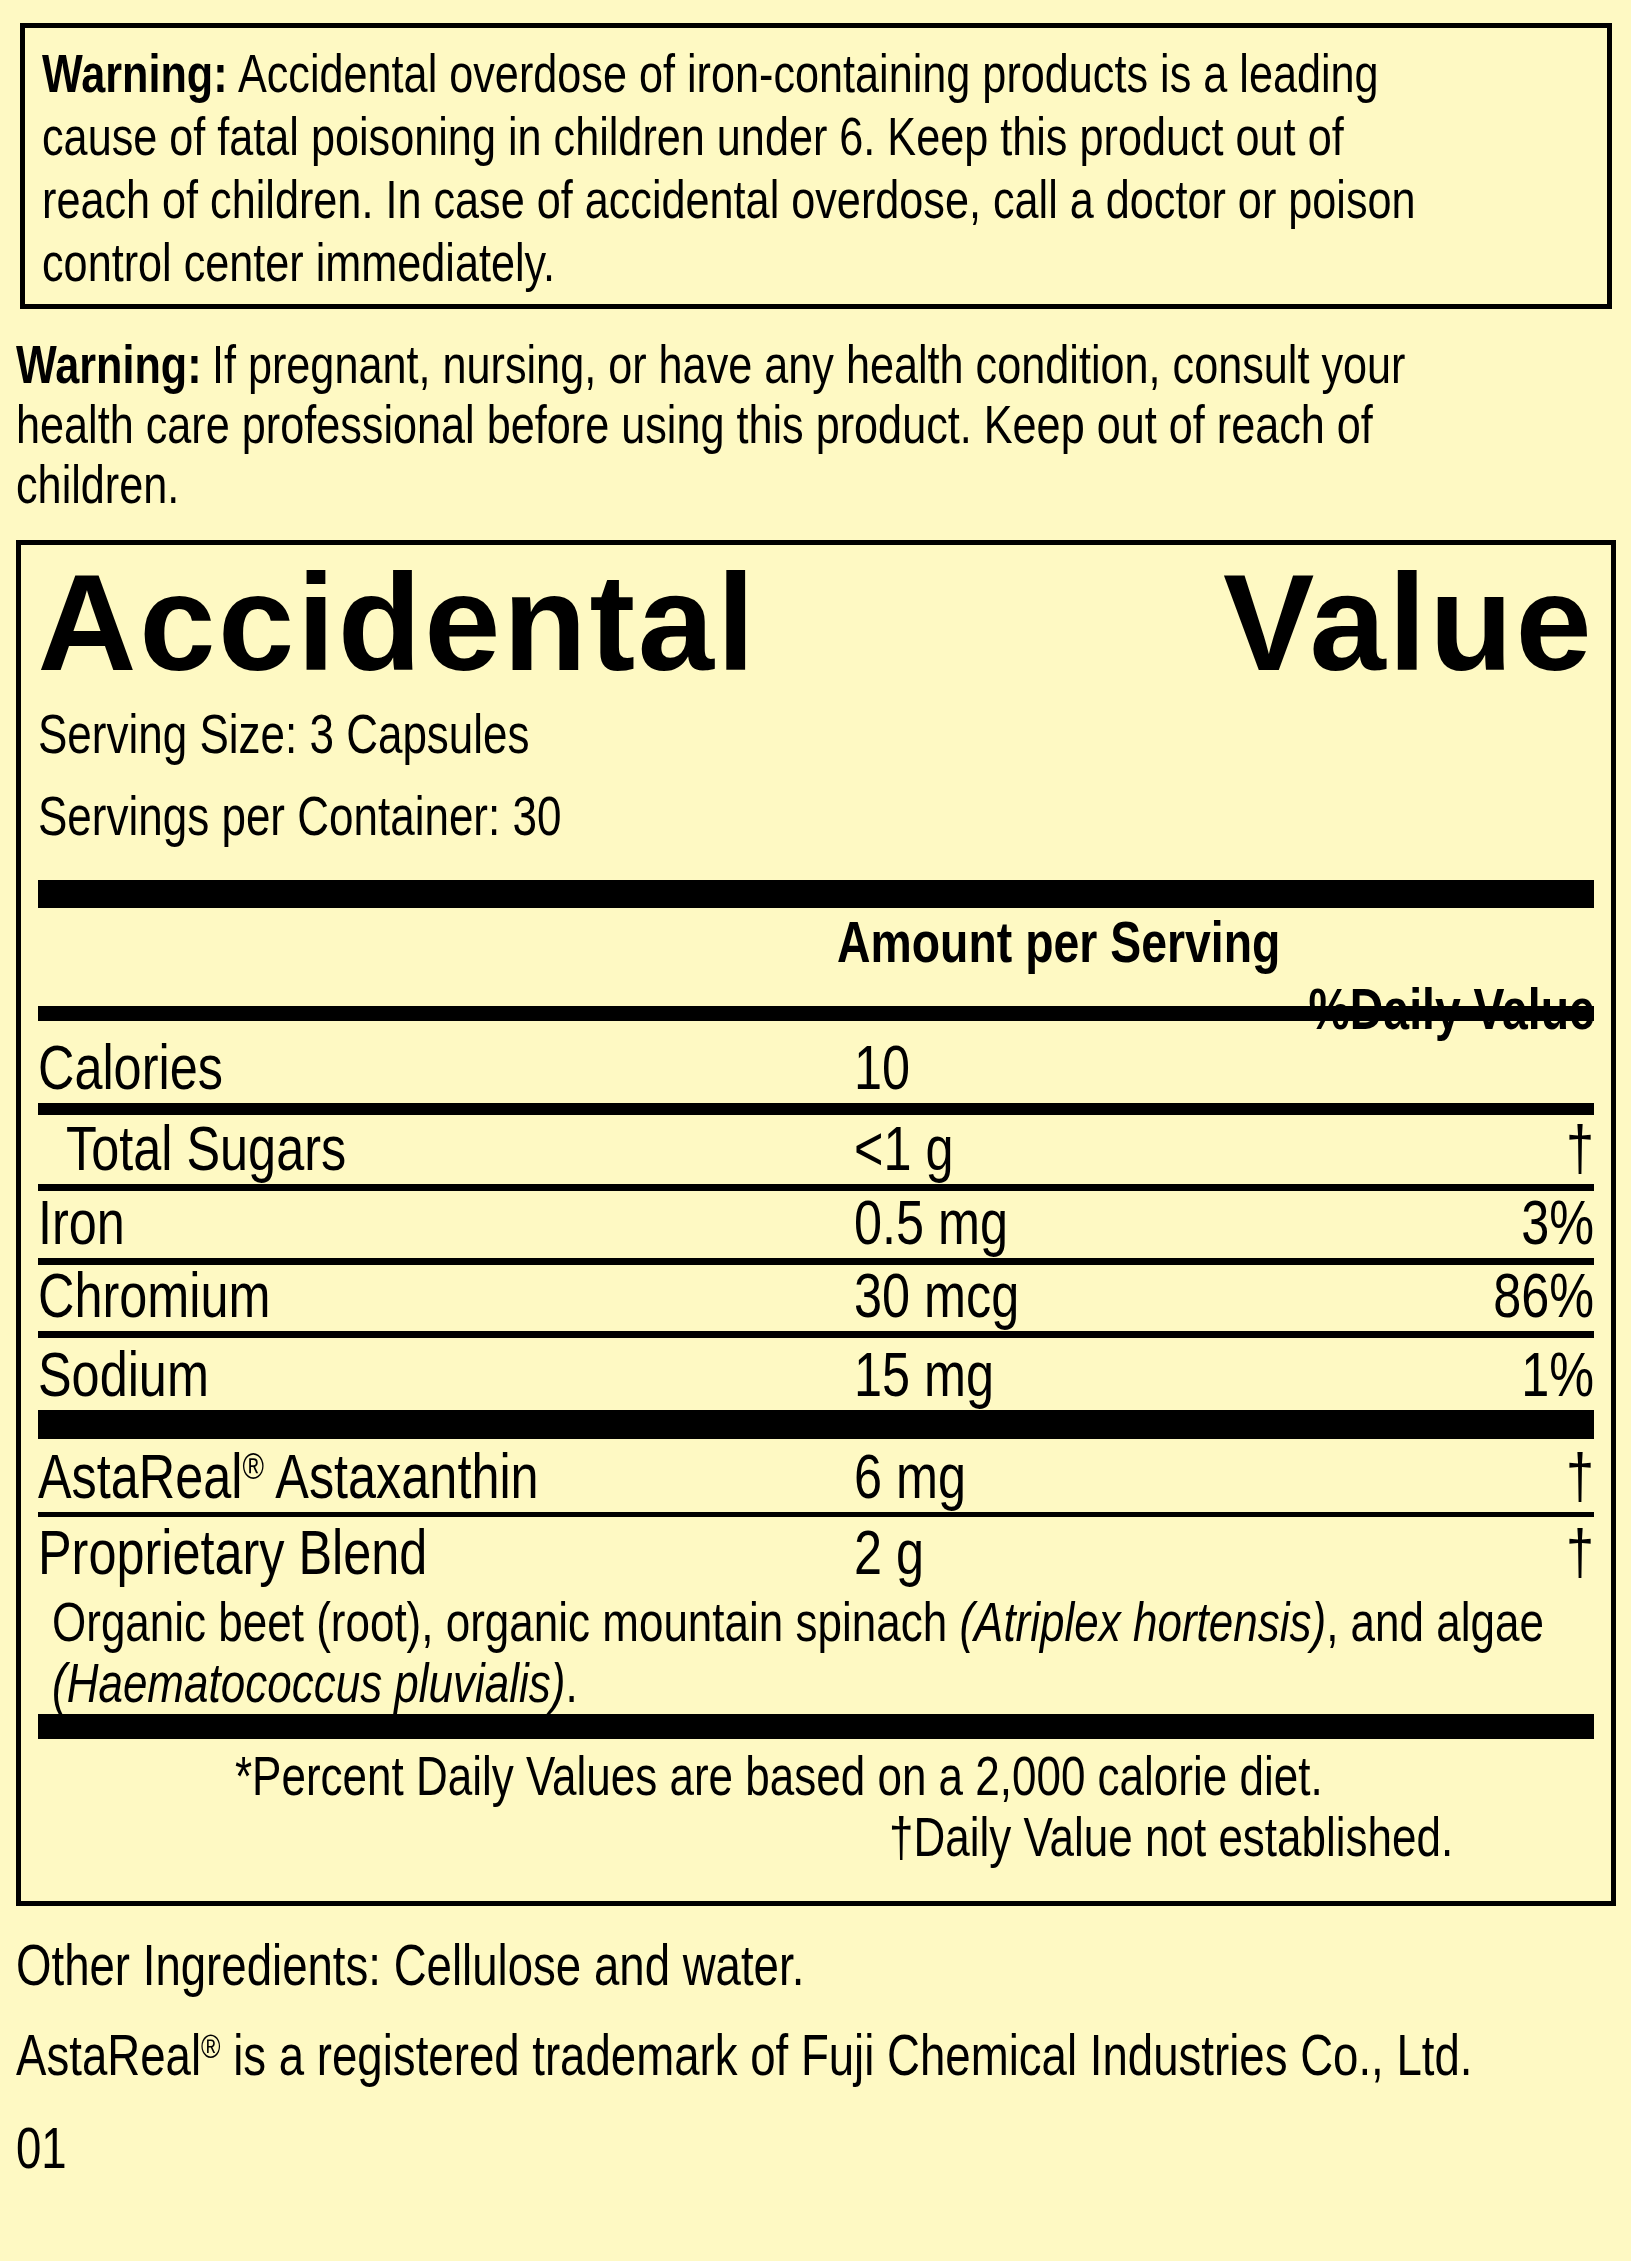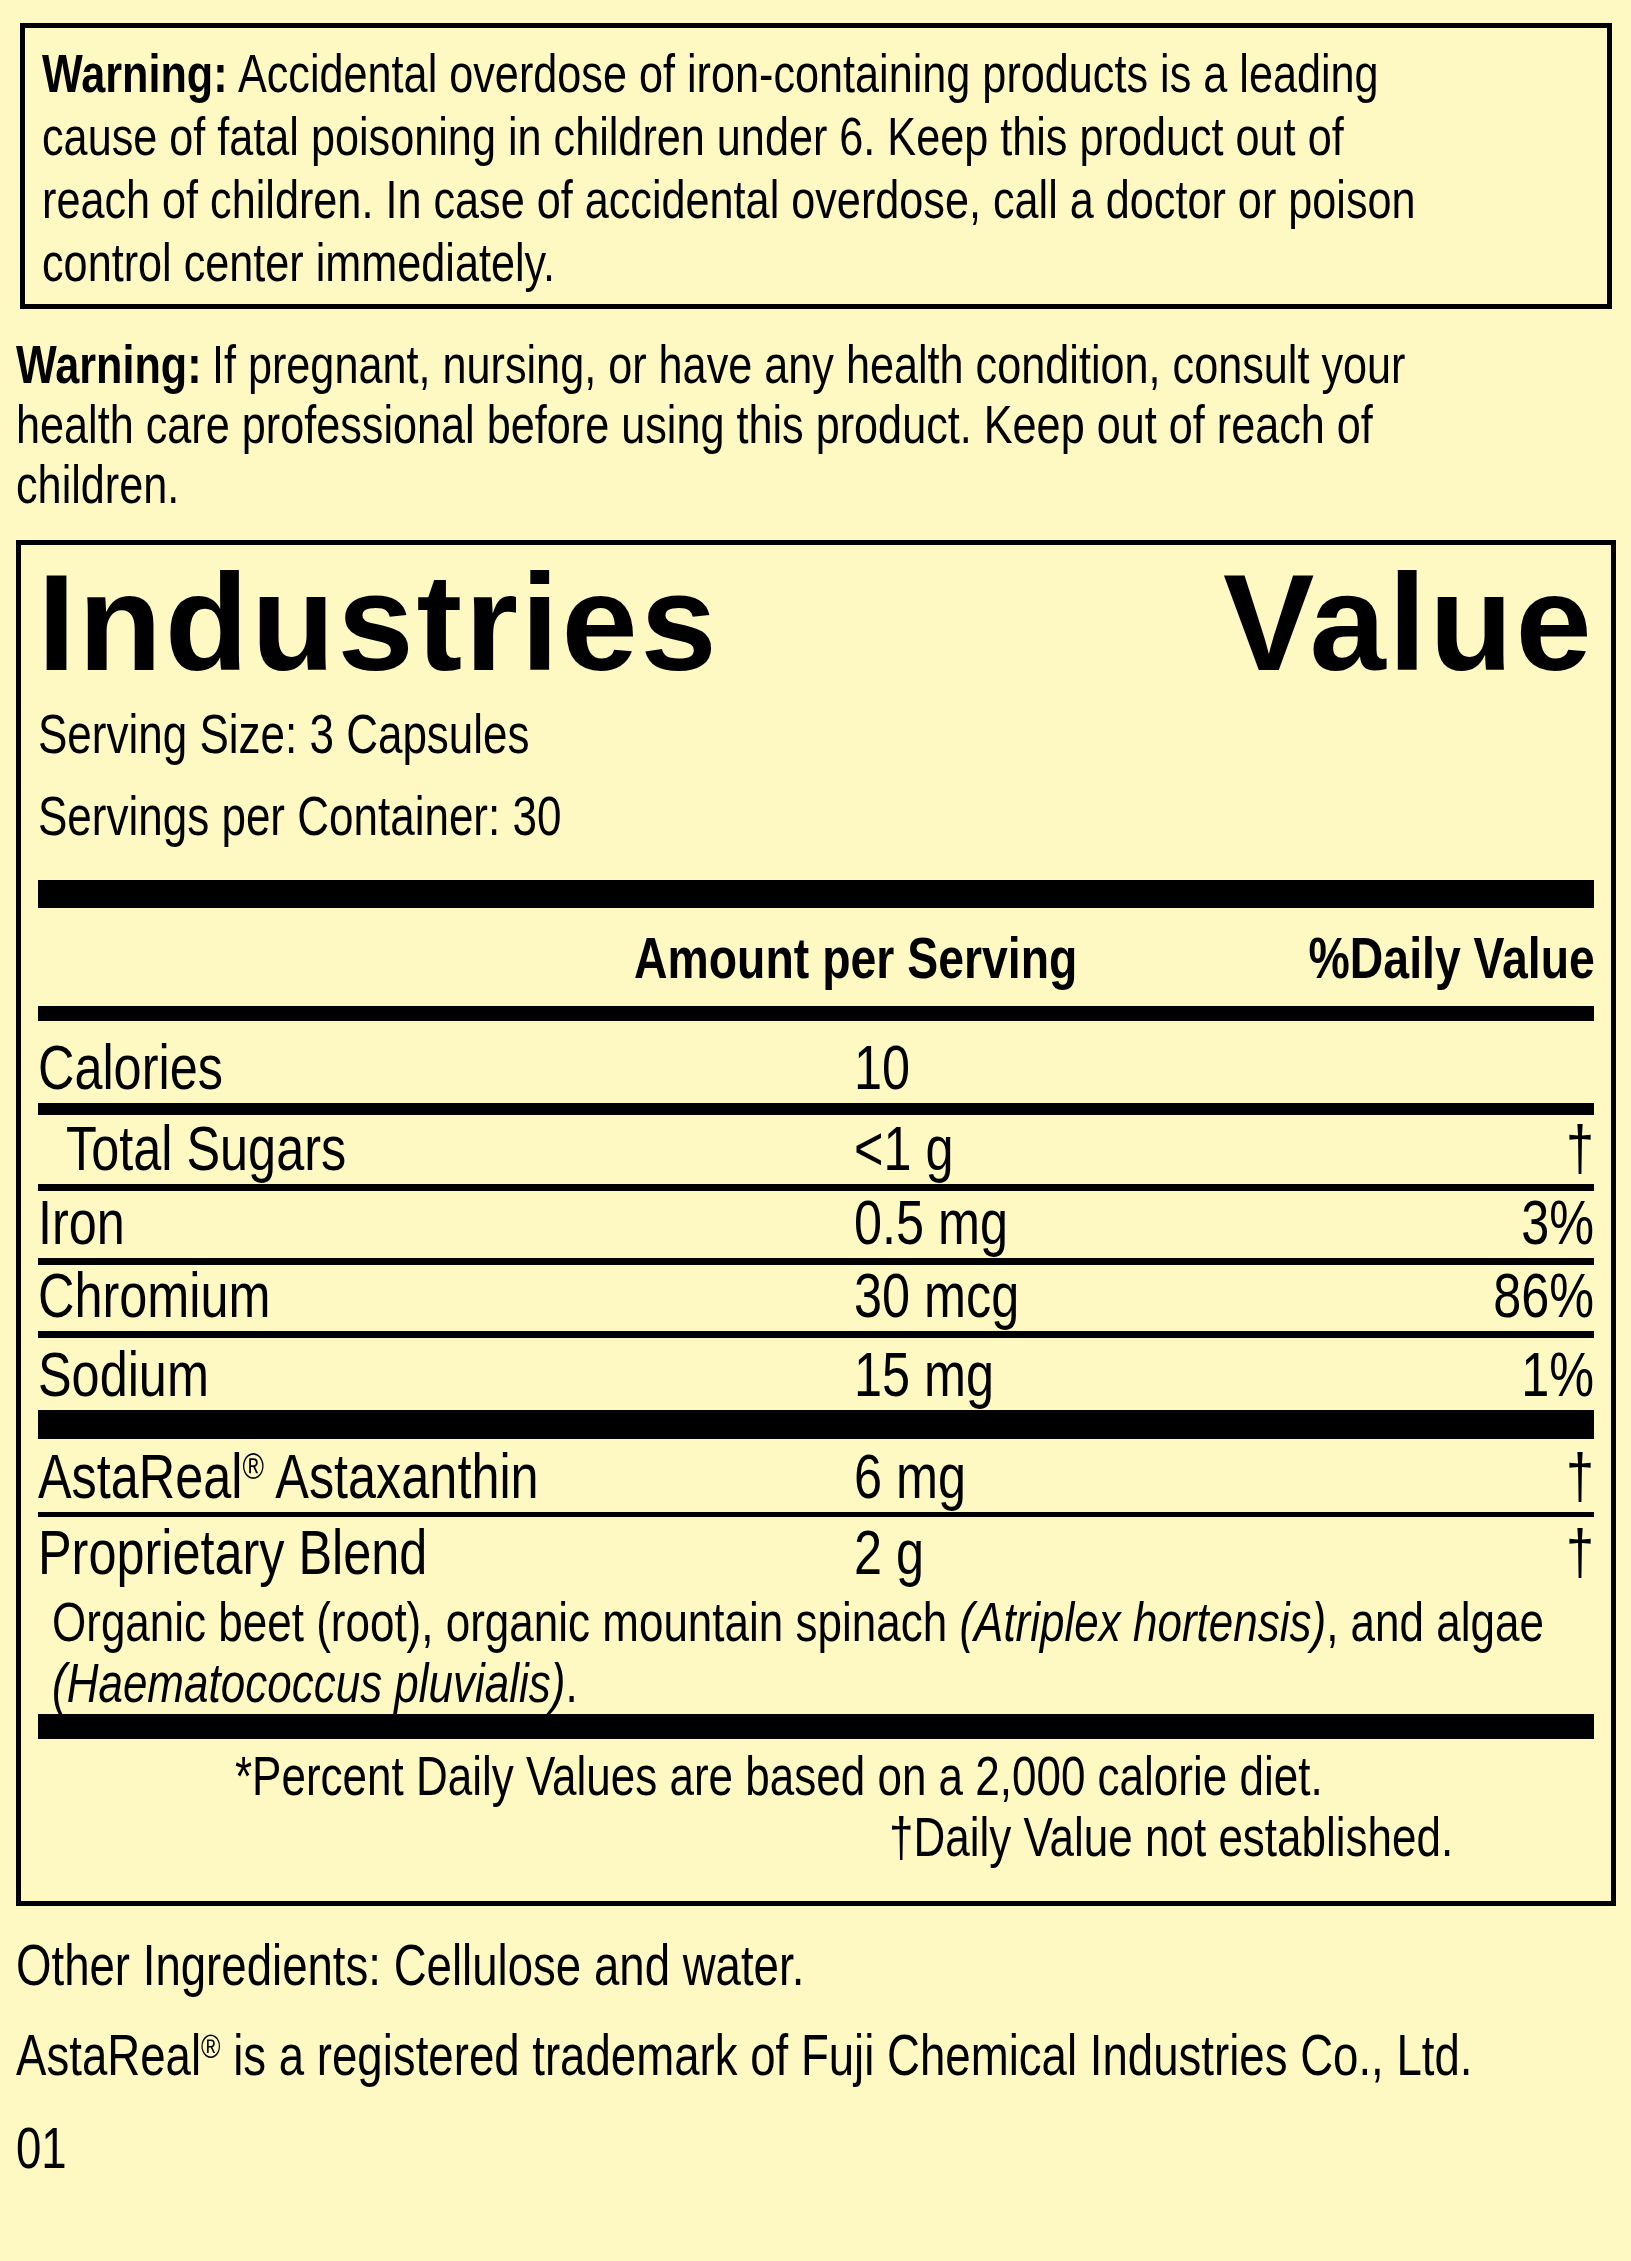--- a/index.html
+++ b/index.html
@@ -53,20 +53,21 @@
   .sep-thin2 { height: 5.4px; }
   .sep-bar4  { height: 25px; }
 
   .thead {
     display: flex;
     align-items: center;
     height: 98px;
     padding-left: 596px;
     font-size: 58px;
     font-weight: 700;
+    flex-direction: column;
   }
   .thead .h-dv { margin-left: auto; }
 
   .row { position: relative; display: flex; align-items: flex-end; font-size: 63px; }
   .row .amt { position: absolute; left: 816px; }
   .row .dv  { position: absolute; right: 0; }
   .h150 { height: 82px; }
   .h130 { height: 71px; }
   .h126 { height: 69px; }
   .h124 { height: 67px; }
@@ -101,21 +102,21 @@
 
   <div class="warn2">
     <div class="wline"><span class="cond"><strong class="wlabel">Warning:</strong><span>If pregnant, nursing, or have any health condition, consult your</span></span></div>
     <div class="wline"><span class="cond">health care professional before using this product. Keep out of reach of</span></div>
     <div class="wline"><span class="cond">children.</span></div>
   </div>
 
   <div class="panel">
 
     <div class="title">
-      <span>Industries</span>
+      <span>Accidental</span>
       <span>Value</span>
     </div>
 
     <div class="servline"><span class="cond">Serving Size: 3 Capsules</span></div>
     <div class="servline"><span class="cond">Servings per Container: 30</span></div>
 
     <div class="sep sep-bar1"></div>
 
     <div class="thead">
       <span class="cond">Amount per Serving</span>

